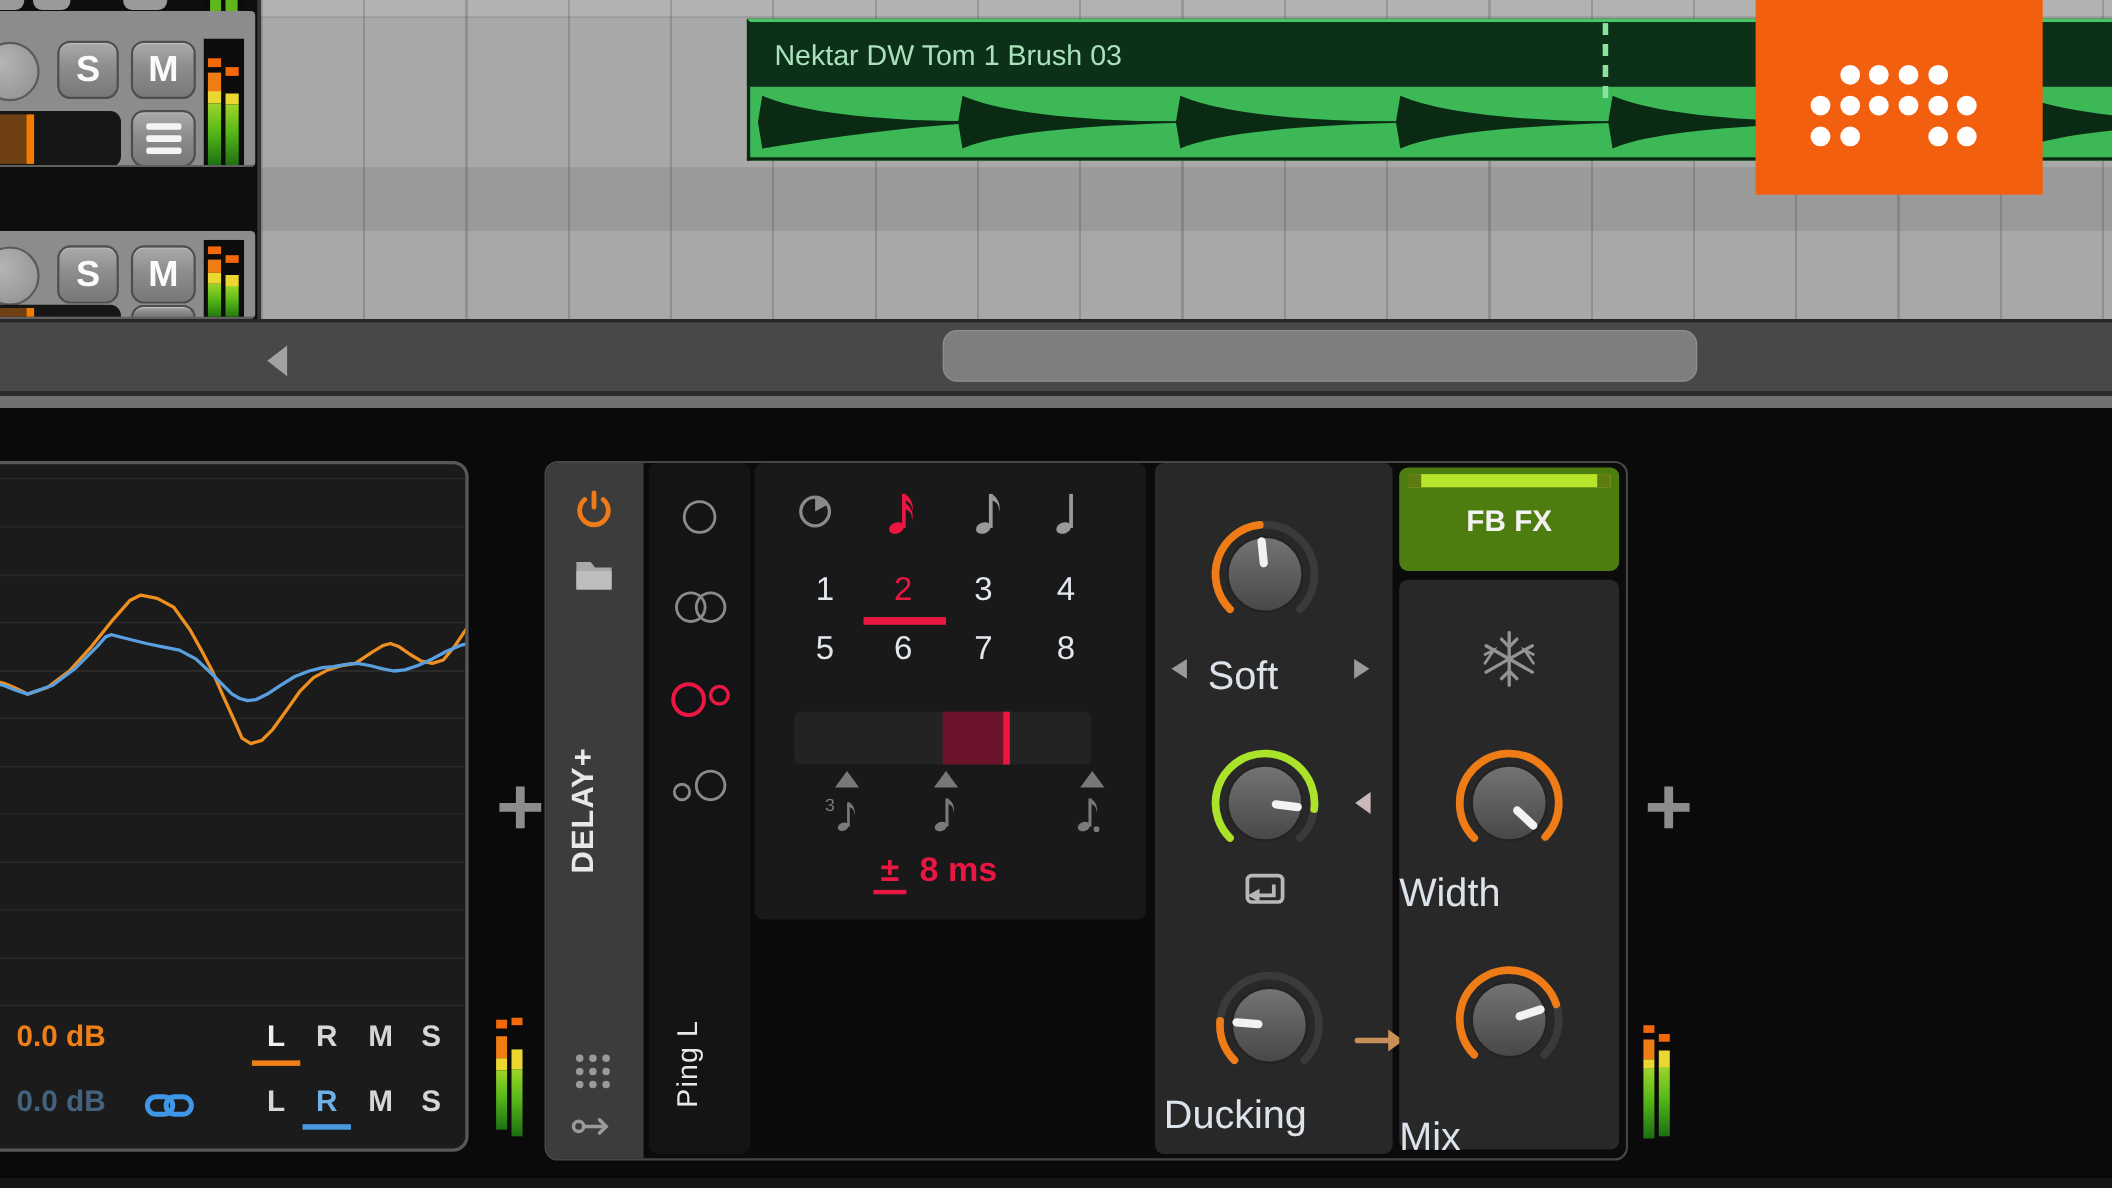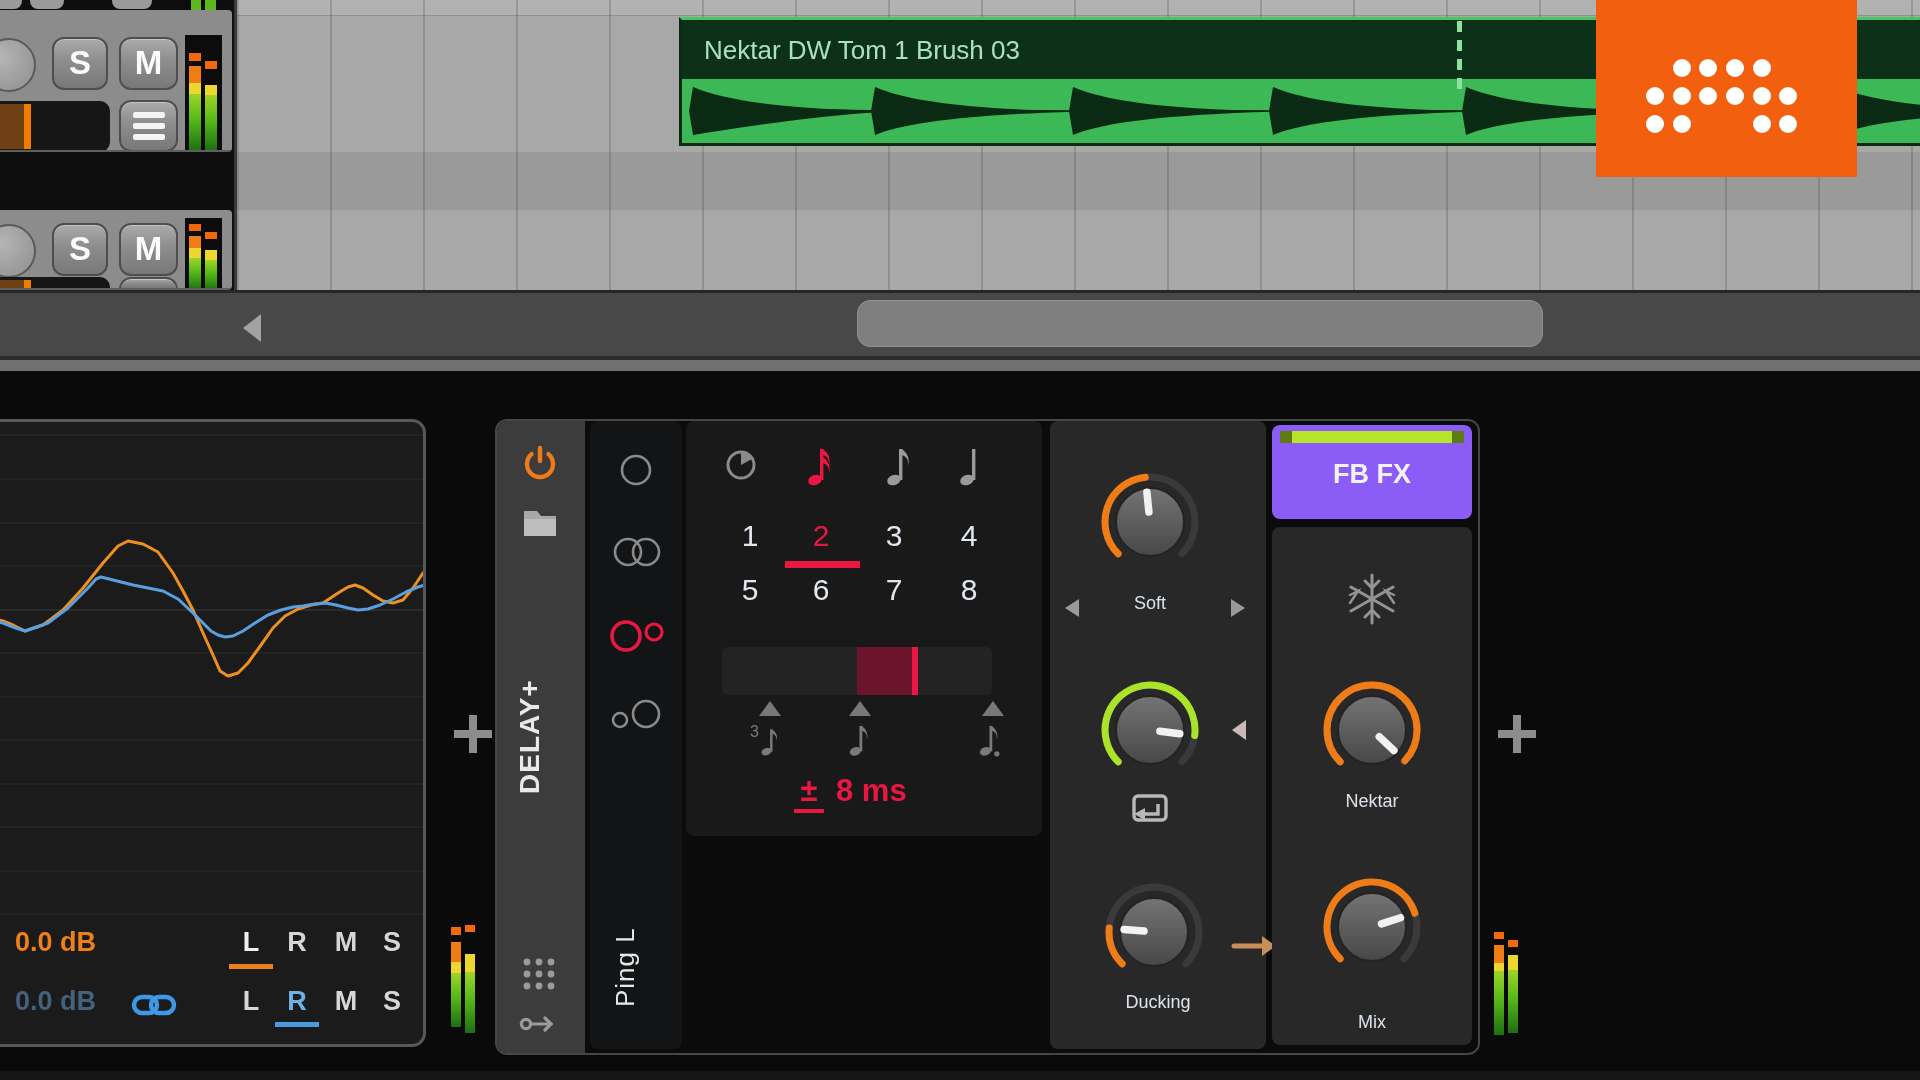--- a/index.html
+++ b/index.html
@@ -63,31 +63,31 @@
   .plus .h{left:0;top:18px;width:38px;height:8px;}
   .plus .v{left:15px;top:3px;width:8px;height:38px;}
 
   #device{left:495px;top:419px;width:985px;height:636px;background:#0b0b0b;
     border:2px solid #464646;border-radius:12px;}
   .hcol{left:0;top:0;width:88px;height:632px;background:#3c3c3c;border-radius:10px 0 0 10px;}
   .mcol{left:93px;top:0;width:92px;height:628px;background:#121416;border-radius:8px;}
   .tpanel{left:189px;top:0;width:356px;height:415px;background:#191919;border-radius:8px;}
   .epanel{left:189px;top:423px;width:356px;height:205px;background:#282828;border-radius:8px;}
   .fcol{left:553px;top:0;width:216px;height:628px;background:#282828;border-radius:8px;}
-  .xhead{left:775px;top:4px;width:200px;height:94px;background:#8b5cf6;border-radius:8px;}
+  .xhead{left:775px;top:4px;width:200px;height:94px;background:#4d7c0f;border-radius:8px;}
   .xbody{left:775px;top:106px;width:200px;height:518px;background:#282828;border-radius:8px;}
 
   .vtext{writing-mode:vertical-rl;transform:rotate(180deg);text-align:center;color:#e8e8e8;letter-spacing:1px;}
   .num{position:absolute;width:42px;height:38px;font-size:30px;color:#e2e7ee;text-align:center;cursor:default;}
   .num.sel{color:#ea1743;}
   .tri-up{width:0;height:0;border-left:11px solid transparent;border-right:11px solid transparent;border-bottom:15px solid #787878;}
   .tri-l{width:0;height:0;border-top:9px solid transparent;border-bottom:9px solid transparent;border-right:14px solid #9a9a9a;}
   .tri-r{width:0;height:0;border-top:9px solid transparent;border-bottom:9px solid transparent;border-left:14px solid #9a9a9a;}
   .modtri{width:0;height:0;border-top:10px solid transparent;border-bottom:10px solid transparent;border-right:14px solid #c9b9bb;}
-  .klabel{position:absolute;font-size:18px;color:#dde3ea;text-align:center;}
+  .klabel{position:absolute;font-size:36px;color:#dde3ea;}
   .k116{width:116px;height:116px;}
   .k100{width:100px;height:100px;}
   .offset{color:#ea1743;font-size:31px;font-weight:600;}
 </style>
 </head>
 <body>
 
 <svg width="0" height="0" style="position:absolute">
   <defs>
     <linearGradient id="kg" x1="0" y1="0" x2="0" y2="1">
@@ -452,21 +452,21 @@
           <path d="M19 44 L26 37 L33 44"></path>
           <path d="M4 22 L12 18 L4 30 M48 22 L40 18 L48 30" stroke-width="2.4"></path>
         </g>
       </svg>
       <svg class="abs k116" style="left:42px;top:145px;" viewBox="-58 -58 116 116">
         <path d="M -31.8 31.8 A 45 45 0 1 1 31.8 31.8" fill="none" stroke="#3a3a3a" stroke-width="7" stroke-linecap="round"></path>
         <path d="M -31.8 31.8 A 45 45 0 1 1 32.9 30.7" fill="none" stroke="#f07c18" stroke-width="7" stroke-linecap="round"></path>
         <circle r="34" fill="url(#kg)" stroke="#232323" stroke-width="2"></circle>
         <line x1="7.3" y1="6.8" x2="21.9" y2="20.5" stroke="#f2f2f2" stroke-width="7.5" stroke-linecap="round"></line>
       </svg>
-      <div class="klabel" style="left:0;top:264px;width:200px;">Nektar</div>
+      <div class="klabel" style="left:0;top:264px;width:200px;">Width</div>
       <svg class="abs k116" style="left:42px;top:342px;" viewBox="-58 -58 116 116">
         <path d="M -31.8 31.8 A 45 45 0 1 1 31.8 31.8" fill="none" stroke="#3a3a3a" stroke-width="7" stroke-linecap="round"></path>
         <path d="M -31.8 31.8 A 45 45 0 1 1 42.8 -13.9" fill="none" stroke="#f07c18" stroke-width="7" stroke-linecap="round"></path>
         <circle r="34" fill="url(#kg)" stroke="#232323" stroke-width="2"></circle>
         <line x1="9.5" y1="-3.1" x2="28.5" y2="-9.3" stroke="#f2f2f2" stroke-width="7.5" stroke-linecap="round"></line>
       </svg>
       <div class="klabel" style="left:0;top:485px;width:200px;">Mix</div>
     </div>
   </div>
 

